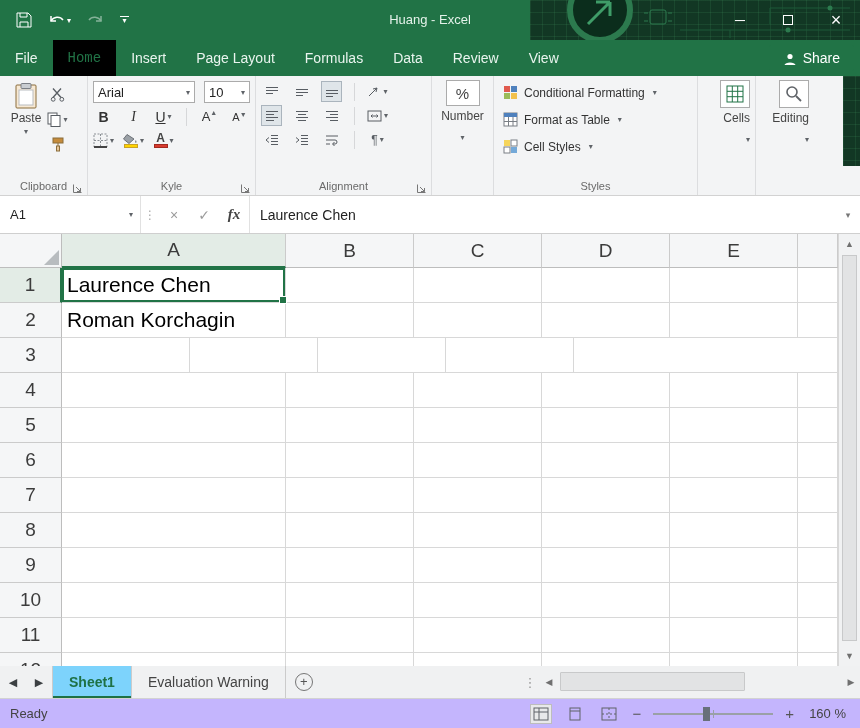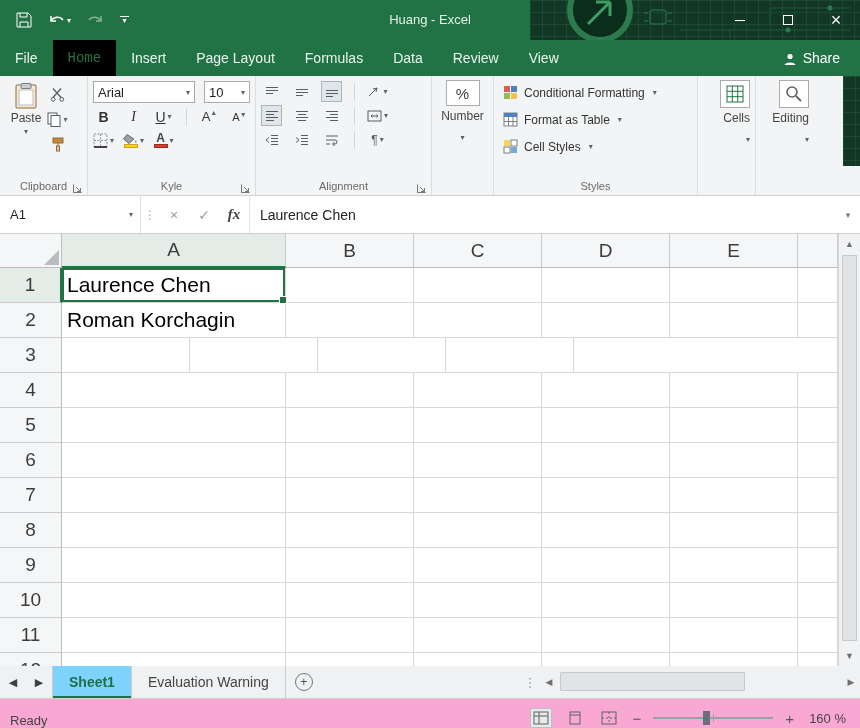--- a/index.html
+++ b/index.html
@@ -117,21 +117,21 @@
   .stab.active { background:#7dd3fc; color:#1e7145; font-weight:bold; box-shadow: inset 0 -2px 0 #1e7145; }
   .addsheet { width:36px; display:flex; align-items:center; justify-content:center; }
   .addsheet span { width:18px; height:18px; border:1px solid #767676; border-radius:50%; color:#555; font-size:13px; line-height:16px; text-align:center; display:block; }
   .tabdots { margin-left:auto; width:20px; display:flex; align-items:center; justify-content:center; color:#9a9a9a; font-size:13px; }
   .hscroll { width:320px; display:flex; align-items:center; }
   .hs-arrow { width:18px; text-align:center; color:#707070; font-size:9px; }
   .hs-track { flex:1; position:relative; height:100%; }
   .hs-thumb { position:absolute; left:2px; top:6px; height:19px; width:185px; background:#e2e3e4; border:1px solid #c8c9ca; border-radius:1px; }
 
   
-  .status { position:absolute; left:0; top:698px; width:860px; height:30px; background:#f9a8d4; border-top:1px solid #d2d2d2; display:flex; align-items:flex-end; font-size:13px; color:#444; z-index:1; }
+  .status { position:absolute; left:0; top:698px; width:860px; height:30px; background:#c4b5fd; border-top:1px solid #d2d2d2; display:flex; align-items:center; font-size:13px; color:#444; z-index:1; }
   .ready { padding-left:10px; }
   .sright { margin-left:auto; display:flex; align-items:center; gap:12px; padding-right:14px; }
   .viewbtn { display:flex; align-items:center; justify-content:center; width:22px; height:20px; }
   .viewbtn.on { border:1px solid #bdbdbd; background:#e8e9ea; }
   .zoomsym { font-size:15px; color:#555; }
   .zoomtrack { width:120px; height:2px; background:#9aa0a6; position:relative; }
   .zoomtrack::before { content:""; position:absolute; left:50%; top:-3px; width:1px; height:8px; background:#9aa0a6; }
   .zoomthumb { position:absolute; left:50px; top:-6px; width:7px; height:14px; background:#68707a; }
   .zoomtext { min-width:40px; text-align:right; }
 </style>

